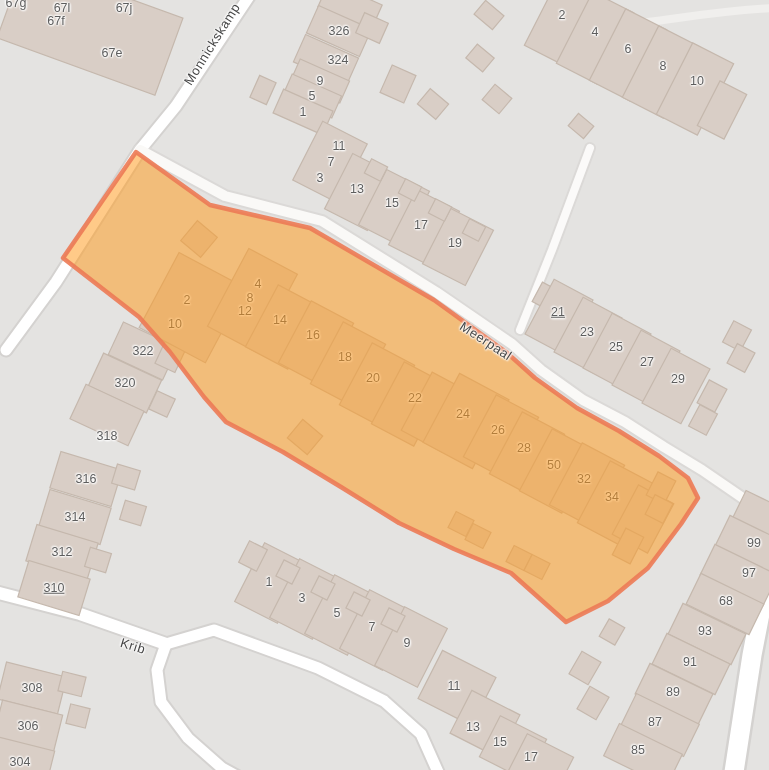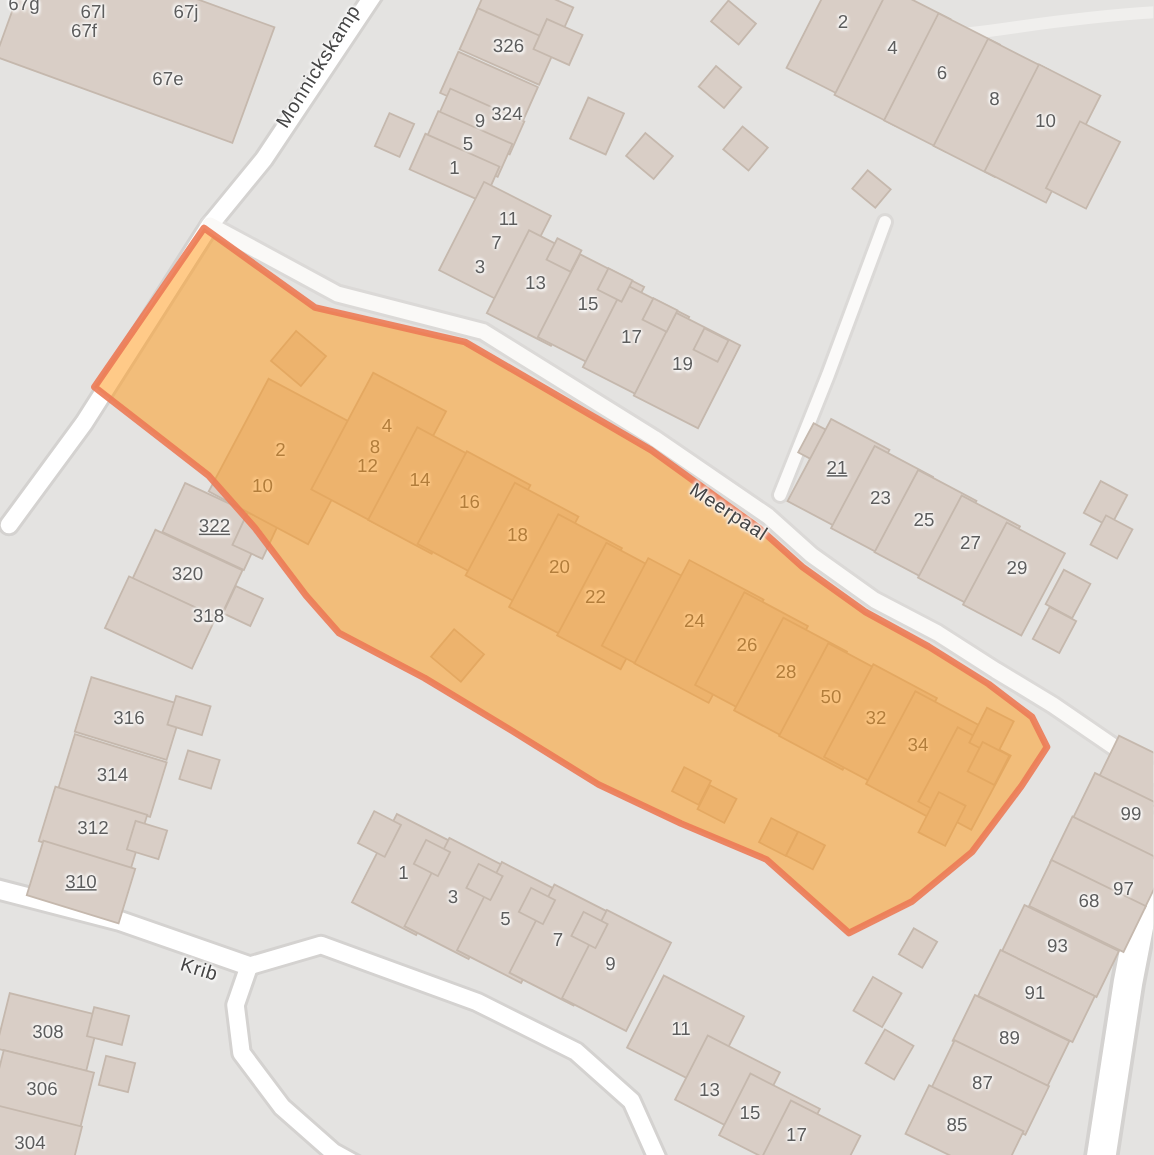--- a/index.html
+++ b/index.html
@@ -180,82 +180,82 @@
   <div id="labels-under">
       <div class="house-number" style="left: 187px; top: 300px; transform: translate(-50%, -50%);">2</div>
       <div class="house-number" style="left: 175px; top: 324px; transform: translate(-50%, -50%);">10</div>
       <div class="house-number" style="left: 258px; top: 284px; transform: translate(-50%, -50%);">4</div>
       <div class="house-number" style="left: 250px; top: 298px; transform: translate(-50%, -50%);">8</div>
       <div class="house-number" style="left: 245px; top: 311px; transform: translate(-50%, -50%);">12</div>
       <div class="house-number" style="left: 280px; top: 320px; transform: translate(-50%, -50%);">14</div>
       <div class="house-number" style="left: 313px; top: 335px; transform: translate(-50%, -50%); text-align: right;">16</div>
       <div class="house-number" style="left: 345px; top: 357px; transform: translate(-50%, -50%);">18</div>
       <div class="house-number" style="left: 373px; top: 378px; transform: translate(-50%, -50%);">20</div>
-      <div class="house-number" style="left: 397px; top: 398px; transform: translate(-50%, -50%);">22</div>
+      <div class="house-number" style="left: 415px; top: 398px; transform: translate(-50%, -50%);">22</div>
       <div class="house-number" style="left: 463px; top: 414px; transform: translate(-50%, -50%);">24</div>
       <div class="house-number" style="left: 498px; top: 430px; transform: translate(-50%, -50%);">26</div>
       <div class="house-number" style="left: 524px; top: 448px; transform: translate(-50%, -50%);">28</div>
       <div class="house-number" style="left: 554px; top: 465px; transform: translate(-50%, -50%);">50</div>
       <div class="house-number" style="left: 584px; top: 479px; transform: translate(-50%, -50%);">32</div>
       <div class="house-number" style="left: 612px; top: 497px; transform: translate(-50%, -50%);">34</div>
     </div>
 
   <svg id="overlay-svg" width="769" height="770" viewBox="0 0 769 770">
     <polygon points="136,152 210,205 310,228 434,300 506,352 535,378 577,408 619,431 659,456 688,478 698,498 681,524 648,568 608,601 566,622 511,573 454,549 399,523 341,487 283,452 226,422 204,397 170,352 139,317 63,258" stroke-linejoin="round" fill="#ff9b1e" fill-opacity="0.53" stroke="#ec7a55" stroke-opacity="0.9" stroke-width="4.5"></polygon>
   </svg>
 
   <div id="labels-over">
       <div class="house-number" style="left: 16px; top: 3px; transform: translate(-50%, -50%);">67g</div>
       <div class="house-number" style="left: 62px; top: 8px; transform: translate(-50%, -50%);">67l</div>
       <div class="house-number" style="left: 124px; top: 8px; transform: translate(-50%, -50%);">67j</div>
       <div class="house-number" style="left: 56px; top: 21px; transform: translate(-50%, -50%);">67f</div>
       <div class="house-number" style="left: 112px; top: 53px; transform: translate(-50%, -50%);">67e</div>
       <div class="house-number" style="left: 339px; top: 31px; transform: translate(-50%, -50%);">326</div>
-      <div class="house-number" style="left: 326px; top: 76px; transform: translate(-50%, -50%); padding-left: 24px;">324</div>
+      <div class="house-number" style="left: 326px; top: 60px; transform: translate(-50%, -50%); padding-left: 24px;">324</div>
       <div class="house-number" style="left: 320px; top: 81px; transform: translate(-50%, -50%);">9</div>
       <div class="house-number" style="left: 312px; top: 96px; transform: translate(-50%, -50%);">5</div>
       <div class="house-number" style="left: 303px; top: 112px; transform: translate(-50%, -50%);">1</div>
       <div class="house-number" style="left: 339px; top: 146px; transform: translate(-50%, -50%);">11</div>
       <div class="house-number" style="left: 331px; top: 162px; transform: translate(-50%, -50%);">7</div>
       <div class="house-number" style="left: 320px; top: 178px; transform: translate(-50%, -50%);">3</div>
       <div class="house-number" style="left: 357px; top: 189px; transform: translate(-50%, -50%);">13</div>
       <div class="house-number" style="left: 392px; top: 203px; transform: translate(-50%, -50%);">15</div>
       <div class="house-number" style="left: 421px; top: 225px; transform: translate(-50%, -50%);">17</div>
       <div class="house-number" style="left: 455px; top: 243px; transform: translate(-50%, -50%);">19</div>
       <div class="house-number" style="left: 562px; top: 15px; transform: translate(-50%, -50%);">2</div>
       <div class="house-number" style="left: 595px; top: 32px; transform: translate(-50%, -50%);">4</div>
       <div class="house-number" style="left: 628px; top: 49px; transform: translate(-50%, -50%);">6</div>
       <div class="house-number" style="left: 663px; top: 66px; transform: translate(-50%, -50%);">8</div>
       <div class="house-number" style="left: 697px; top: 81px; transform: translate(-50%, -50%);">10</div>
       <div class="house-number" style="left: 558px; top: 312px; transform: translate(-50%, -50%); text-decoration: underline;">21</div>
       <div class="house-number" style="left: 587px; top: 332px; transform: translate(-50%, -50%);">23</div>
       <div class="house-number" style="left: 616px; top: 347px; transform: translate(-50%, -50%);">25</div>
       <div class="house-number" style="left: 647px; top: 362px; transform: translate(-50%, -50%);">27</div>
       <div class="house-number" style="left: 678px; top: 379px; transform: translate(-50%, -50%);">29</div>
-      <div class="house-number" style="left: 143px; top: 351px; transform: translate(-50%, -50%); text-decoration: underline;">322</div>
+      <div class="house-number" style="left: 143px; top: 351px; transform: translate(-50%, -50%);">322</div>
       <div class="house-number" style="left: 125px; top: 383px; transform: translate(-50%, -50%);">320</div>
-      <div class="house-number" style="left: 107px; top: 411px; transform: translate(-50%, -50%); margin-left: 32px;">318</div>
+      <div class="house-number" style="left: 107px; top: 436px; transform: translate(-50%, -50%);">318</div>
       <div class="house-number" style="left: 86px; top: 479px; transform: translate(-50%, -50%);">316</div>
       <div class="house-number" style="left: 75px; top: 517px; transform: translate(-50%, -50%);">314</div>
       <div class="house-number" style="left: 62px; top: 552px; transform: translate(-50%, -50%);">312</div>
       <div class="house-number" style="left: 54px; top: 588px; transform: translate(-50%, -50%); text-decoration: underline;">310</div>
       <div class="house-number" style="left: 32px; top: 688px; transform: translate(-50%, -50%);">308</div>
       <div class="house-number" style="left: 28px; top: 726px; transform: translate(-50%, -50%);">306</div>
       <div class="house-number" style="left: 20px; top: 762px; transform: translate(-50%, -50%);">304</div>
       <div class="house-number" style="left: 269px; top: 582px; transform: translate(-50%, -50%);">1</div>
       <div class="house-number" style="left: 302px; top: 598px; transform: translate(-50%, -50%);">3</div>
       <div class="house-number" style="left: 337px; top: 613px; transform: translate(-50%, -50%);">5</div>
       <div class="house-number" style="left: 372px; top: 627px; transform: translate(-50%, -50%);">7</div>
       <div class="house-number" style="left: 407px; top: 643px; transform: translate(-50%, -50%);">9</div>
       <div class="house-number" style="left: 454px; top: 686px; transform: translate(-50%, -50%);">11</div>
       <div class="house-number" style="left: 473px; top: 727px; transform: translate(-50%, -50%);">13</div>
       <div class="house-number" style="left: 500px; top: 742px; transform: translate(-50%, -50%);">15</div>
       <div class="house-number" style="left: 531px; top: 757px; transform: translate(-50%, -50%);">17</div>
       <div class="house-number" style="left: 754px; top: 543px; transform: translate(-50%, -50%);">99</div>
-      <div class="house-number" style="left: 739px; top: 593px; transform: translate(-50%, -50%); padding-left: 20px;">97</div>
+      <div class="house-number" style="left: 739px; top: 573px; transform: translate(-50%, -50%); padding-left: 20px;">97</div>
       <div class="house-number" style="left: 726px; top: 601px; transform: translate(-50%, -50%);">68</div>
       <div class="house-number" style="left: 705px; top: 631px; transform: translate(-50%, -50%);">93</div>
       <div class="house-number" style="left: 690px; top: 662px; transform: translate(-50%, -50%);">91</div>
       <div class="house-number" style="left: 673px; top: 692px; transform: translate(-50%, -50%);">89</div>
       <div class="house-number" style="left: 655px; top: 722px; transform: translate(-50%, -50%);">87</div>
       <div class="house-number" style="left: 638px; top: 750px; transform: translate(-50%, -50%);">85</div>
       <div class="street-label" style="left: 212px; top: 44px; transform: translate(-50%, -50%) rotate(-58deg);">Monnickskamp</div>
       <div class="street-label" style="left: 486px; top: 341px; transform: translate(-50%, -50%) rotate(33deg);">Meerpaal</div>
       <div class="street-label" style="left: 133px; top: 646px; transform: translate(-50%, -50%) rotate(17deg);">Krib</div>
     </div>

